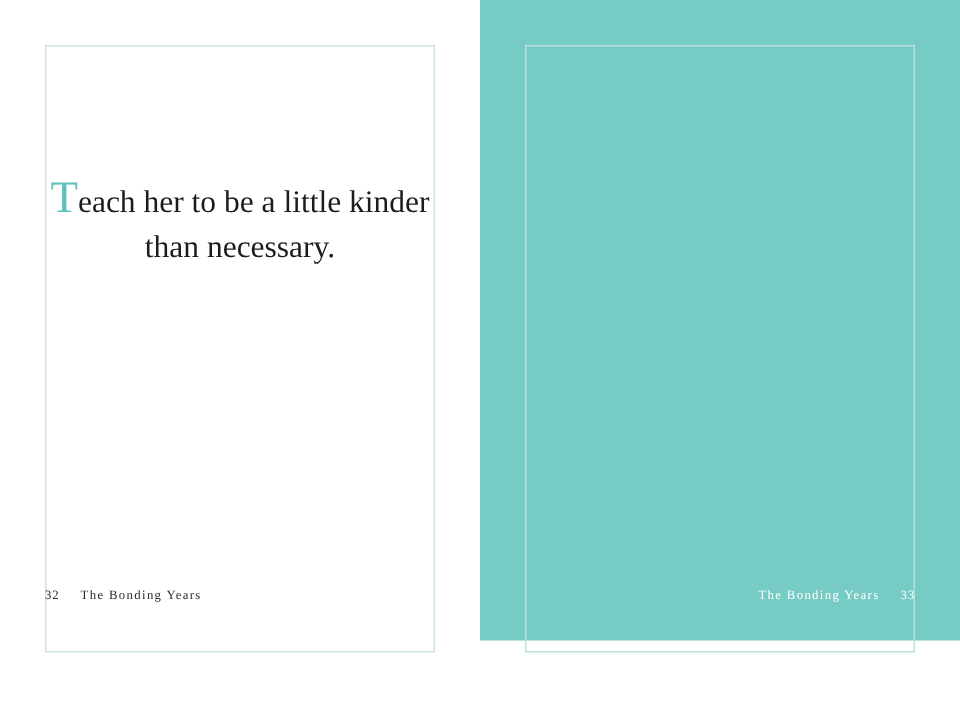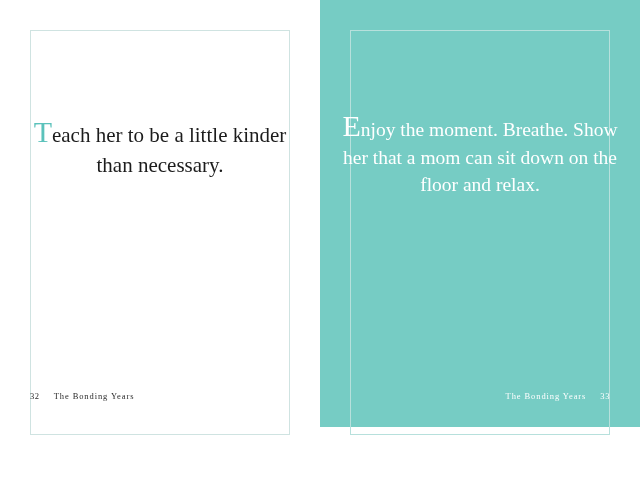--- a/index.html
+++ b/index.html
@@ -124,22 +124,19 @@
     </div>
 
     <div class="footer footer-left">
       <span class="pg">32</span><span class="title">The Bonding Years</span>
     </div>
   </div>
 
   <div class="page page-right">
     <div class="frame frame-right"></div>
 
-    <div class="quote quote-right">
-      <span class="dropcap dropcap-right">E</span><span>njoy the moment. Breathe. Show her that a mom can sit down on the floor and relax.</span>
-    </div>
 
     <div class="footer footer-right">
       <span class="title">The Bonding Years</span><span class="pg">33</span>
     </div>
   </div>
 
 </div>
 
 </body></html>

